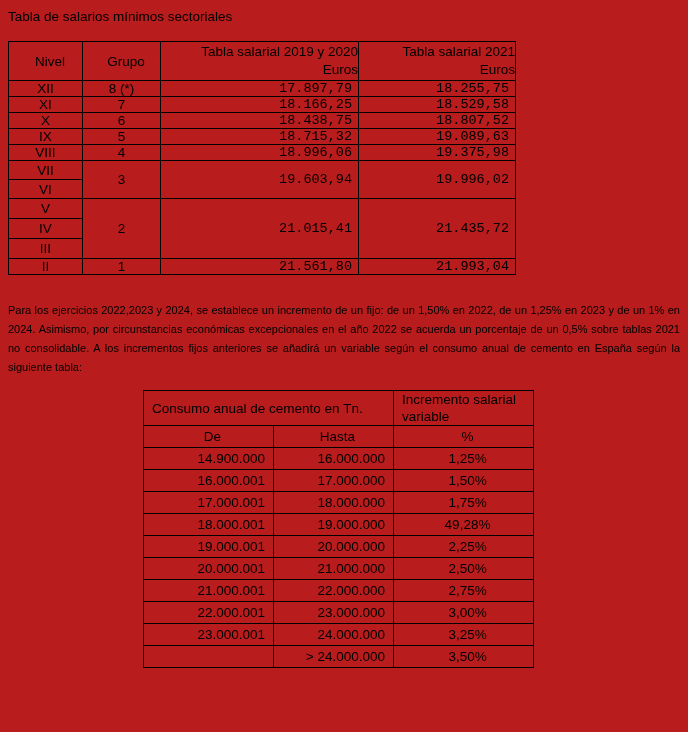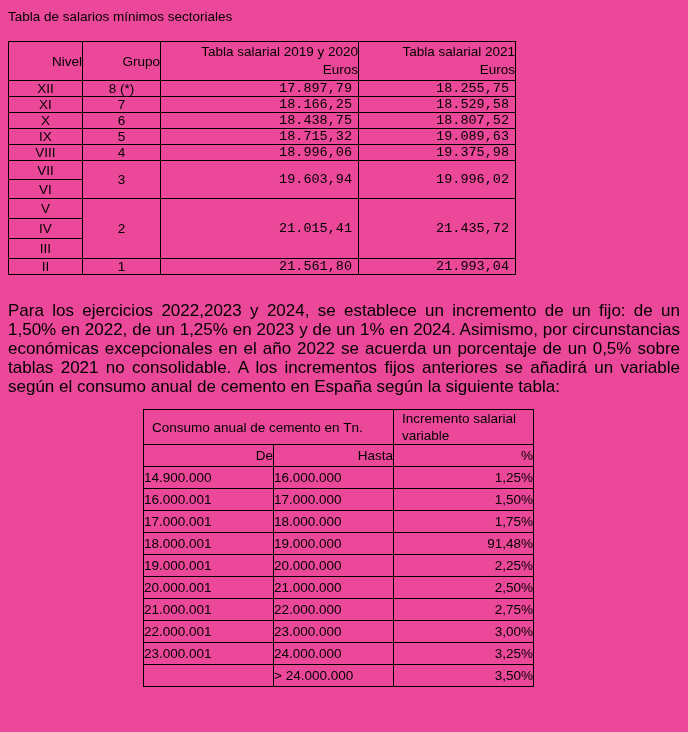--- a/index.html
+++ b/index.html
@@ -6,21 +6,21 @@
   html, body {
     margin: 0;
     padding: 0;
     background: #ffffff;
     font-family: "Liberation Sans", "DejaVu Sans", sans-serif;
     color: #000000;
   }
   .page {
     width: 688px;
     height: 732px;
-    background: #ec4899;
+    background: #b91c1c;
     padding: 8px;
     overflow: hidden;
   }
   .doc-title {
     font-size: 13.5px;
     line-height: 17px;
     margin: 0 0 0 0;
   }
   table {
     border-collapse: collapse;
@@ -38,61 +38,61 @@
   .salary-table {
     margin: 16px 0 0 0;
     width: 507px;
   }
   .salary-table col.c1 { width: 74px; }
   .salary-table col.c2 { width: 78px; }
   .salary-table col.c3 { width: 198px; }
   .salary-table col.c4 { width: 157px; }
   .salary-table th {
     height: 39px;
-    text-align: right;
+    text-align: center;
     padding-left: 9px;
   }
   .salary-table th.center {
     text-align: right;
     padding-left: 0;
     white-space: pre-line;
     line-height: 18px;
   }
   .salary-table td { height: 14px; }
   .salary-table tr.short td { height: 19px; }
   .salary-table tr.mid td { height: 20px; }
   .salary-table td.c { text-align: center; }
   .salary-table td.r { text-align: right; padding-right: 6px; font-family: Liberation Mono, monospace; }
   
   .increment-paragraph {
     margin: 26px 0 0 0;
     width: 672px;
-    font-size: 17px;
+    font-size: 11px;
     line-height: 19px;
     text-align: justify;
   }
   
   .cement-table {
     margin: 13px 0 0 135px;
     width: 390px;
     border-radius: 22px;
   }
   .cement-table col.c1 { width: 130px; }
   .cement-table col.c2 { width: 120px; }
   .cement-table col.c3 { width: 140px; }
   .cement-table th {
     height: 35px;
     text-align: left;
     padding-left: 8px;
     padding-right: 8px;
     line-height: 17px;
   }
   .cement-table td { height: 22px; }
-  .cement-table td.l { text-align: right; padding-left: 8px; }
-  .cement-table td.r { padding-right: 8px; }
+  .cement-table td.l { text-align: center; padding-left: 8px; }
+  .cement-table td.r { text-align: right; padding-right: 8px; }
 </style>
 </head>
 <body>
 
 <div class="page">
 
   <p class="doc-title">Tabla de salarios mínimos sectoriales</p>
 
   <table class="salary-table">
     <colgroup>
@@ -199,21 +199,21 @@
       <td class="l">1,50%</td>
     </tr>
     <tr>
       <td class="r">17.000.001</td>
       <td class="r">18.000.000</td>
       <td class="l">1,75%</td>
     </tr>
     <tr>
       <td class="r">18.000.001</td>
       <td class="r">19.000.000</td>
-      <td class="l">91,48%</td>
+      <td class="l">49,28%</td>
     </tr>
     <tr>
       <td class="r">19.000.001</td>
       <td class="r">20.000.000</td>
       <td class="l">2,25%</td>
     </tr>
     <tr>
       <td class="r">20.000.001</td>
       <td class="r">21.000.000</td>
       <td class="l">2,50%</td>

